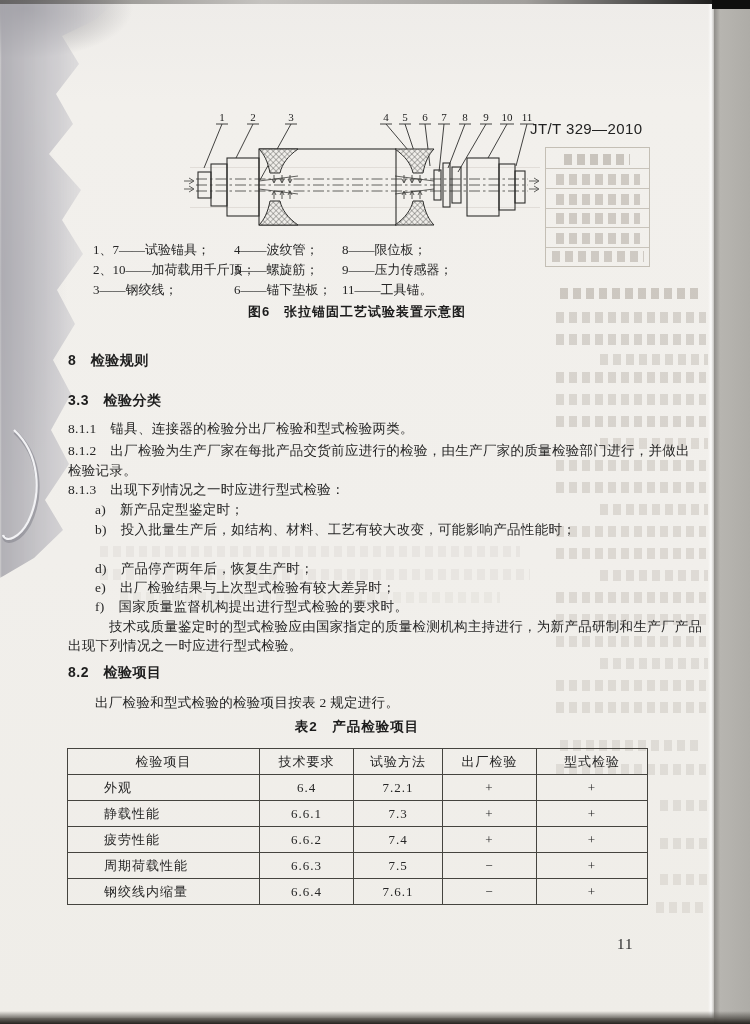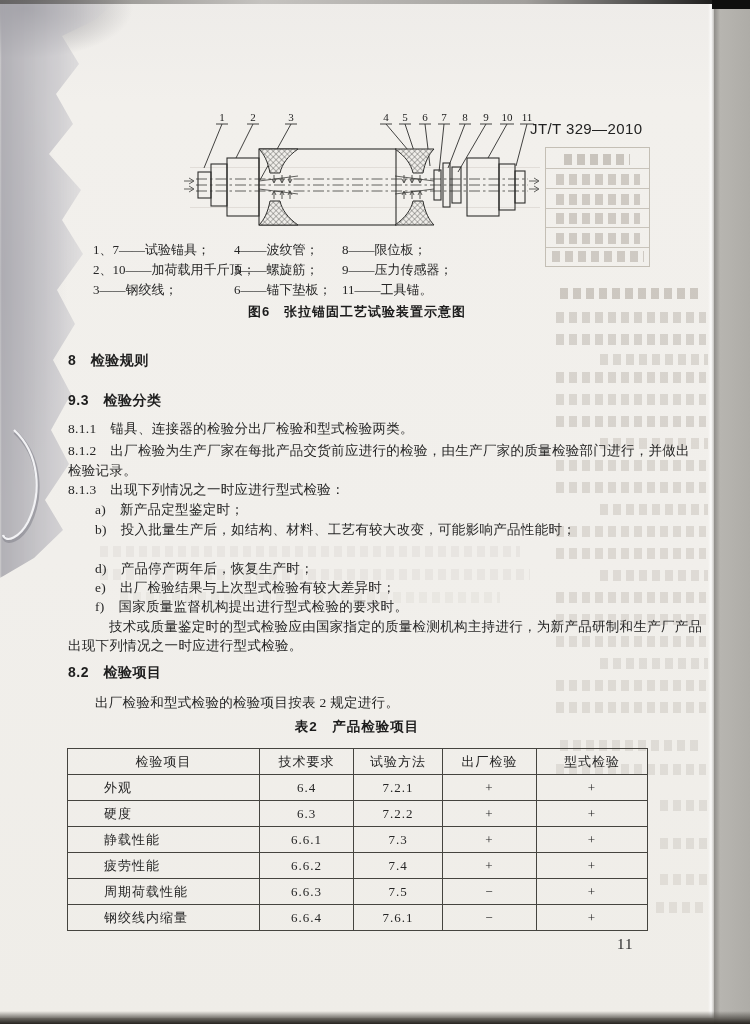--- a/index.html
+++ b/index.html
@@ -200,21 +200,21 @@
     <span style="left:93px;top:261px">2、10——加荷载用千斤顶；</span>
     <span style="left:234px;top:261px">5——螺旋筋；</span>
     <span style="left:342px;top:261px">9——压力传感器；</span>
     <span style="left:93px;top:281px">3——钢绞线；</span>
     <span style="left:234px;top:281px">6——锚下垫板；</span>
     <span style="left:342px;top:281px">11——工具锚。</span>
   </div>
   <div class="caption">图6　张拉锚固工艺试验装置示意图</div>
 
   <div class="h" style="left:68px;top:352px">8　检验规则</div>
-  <div class="h" style="left:68px;top:392px">9.3　检验分类</div>
+  <div class="h" style="left:68px;top:392px">3.3　检验分类</div>
   <div class="line" style="left:68px;top:420px">8.1.1　锚具、连接器的检验分出厂检验和型式检验两类。</div>
   <div class="line" style="left:68px;top:442px">8.1.2　出厂检验为生产厂家在每批产品交货前应进行的检验，由生产厂家的质量检验部门进行，并做出</div>
   <div class="line" style="left:68px;top:462px">检验记录。</div>
   <div class="line" style="left:68px;top:481px">8.1.3　出现下列情况之一时应进行型式检验：</div>
   <div class="line" style="left:95px;top:501px">a)　新产品定型鉴定时；</div>
   <div class="line" style="left:95px;top:521px">b)　投入批量生产后，如结构、材料、工艺有较大改变，可能影响产品性能时；</div>
   <div class="line" style="left:95px;top:560px">d)　产品停产两年后，恢复生产时；</div>
   <div class="line" style="left:95px;top:579px">e)　出厂检验结果与上次型式检验有较大差异时；</div>
   <div class="line" style="left:95px;top:598px">f)　国家质量监督机构提出进行型式检验的要求时。</div>
   <div class="line" style="left:109px;top:618px">技术或质量鉴定时的型式检验应由国家指定的质量检测机构主持进行，为新产品研制和生产厂产品</div>
@@ -240,27 +240,20 @@
       <th>型式检验</th>
     </tr>
     <tr>
       <td class="c1">外观</td>
       <td>6.4</td>
       <td>7.2.1</td>
       <td>+</td>
       <td>+</td>
     </tr>
     <tr>
-      <td class="c1">硬度</td>
-      <td>6.3</td>
-      <td>7.2.2</td>
-      <td>+</td>
-      <td>+</td>
-    </tr>
-    <tr>
       <td class="c1">静载性能</td>
       <td>6.6.1</td>
       <td>7.3</td>
       <td>+</td>
       <td>+</td>
     </tr>
     <tr>
       <td class="c1">疲劳性能</td>
       <td>6.6.2</td>
       <td>7.4</td>

